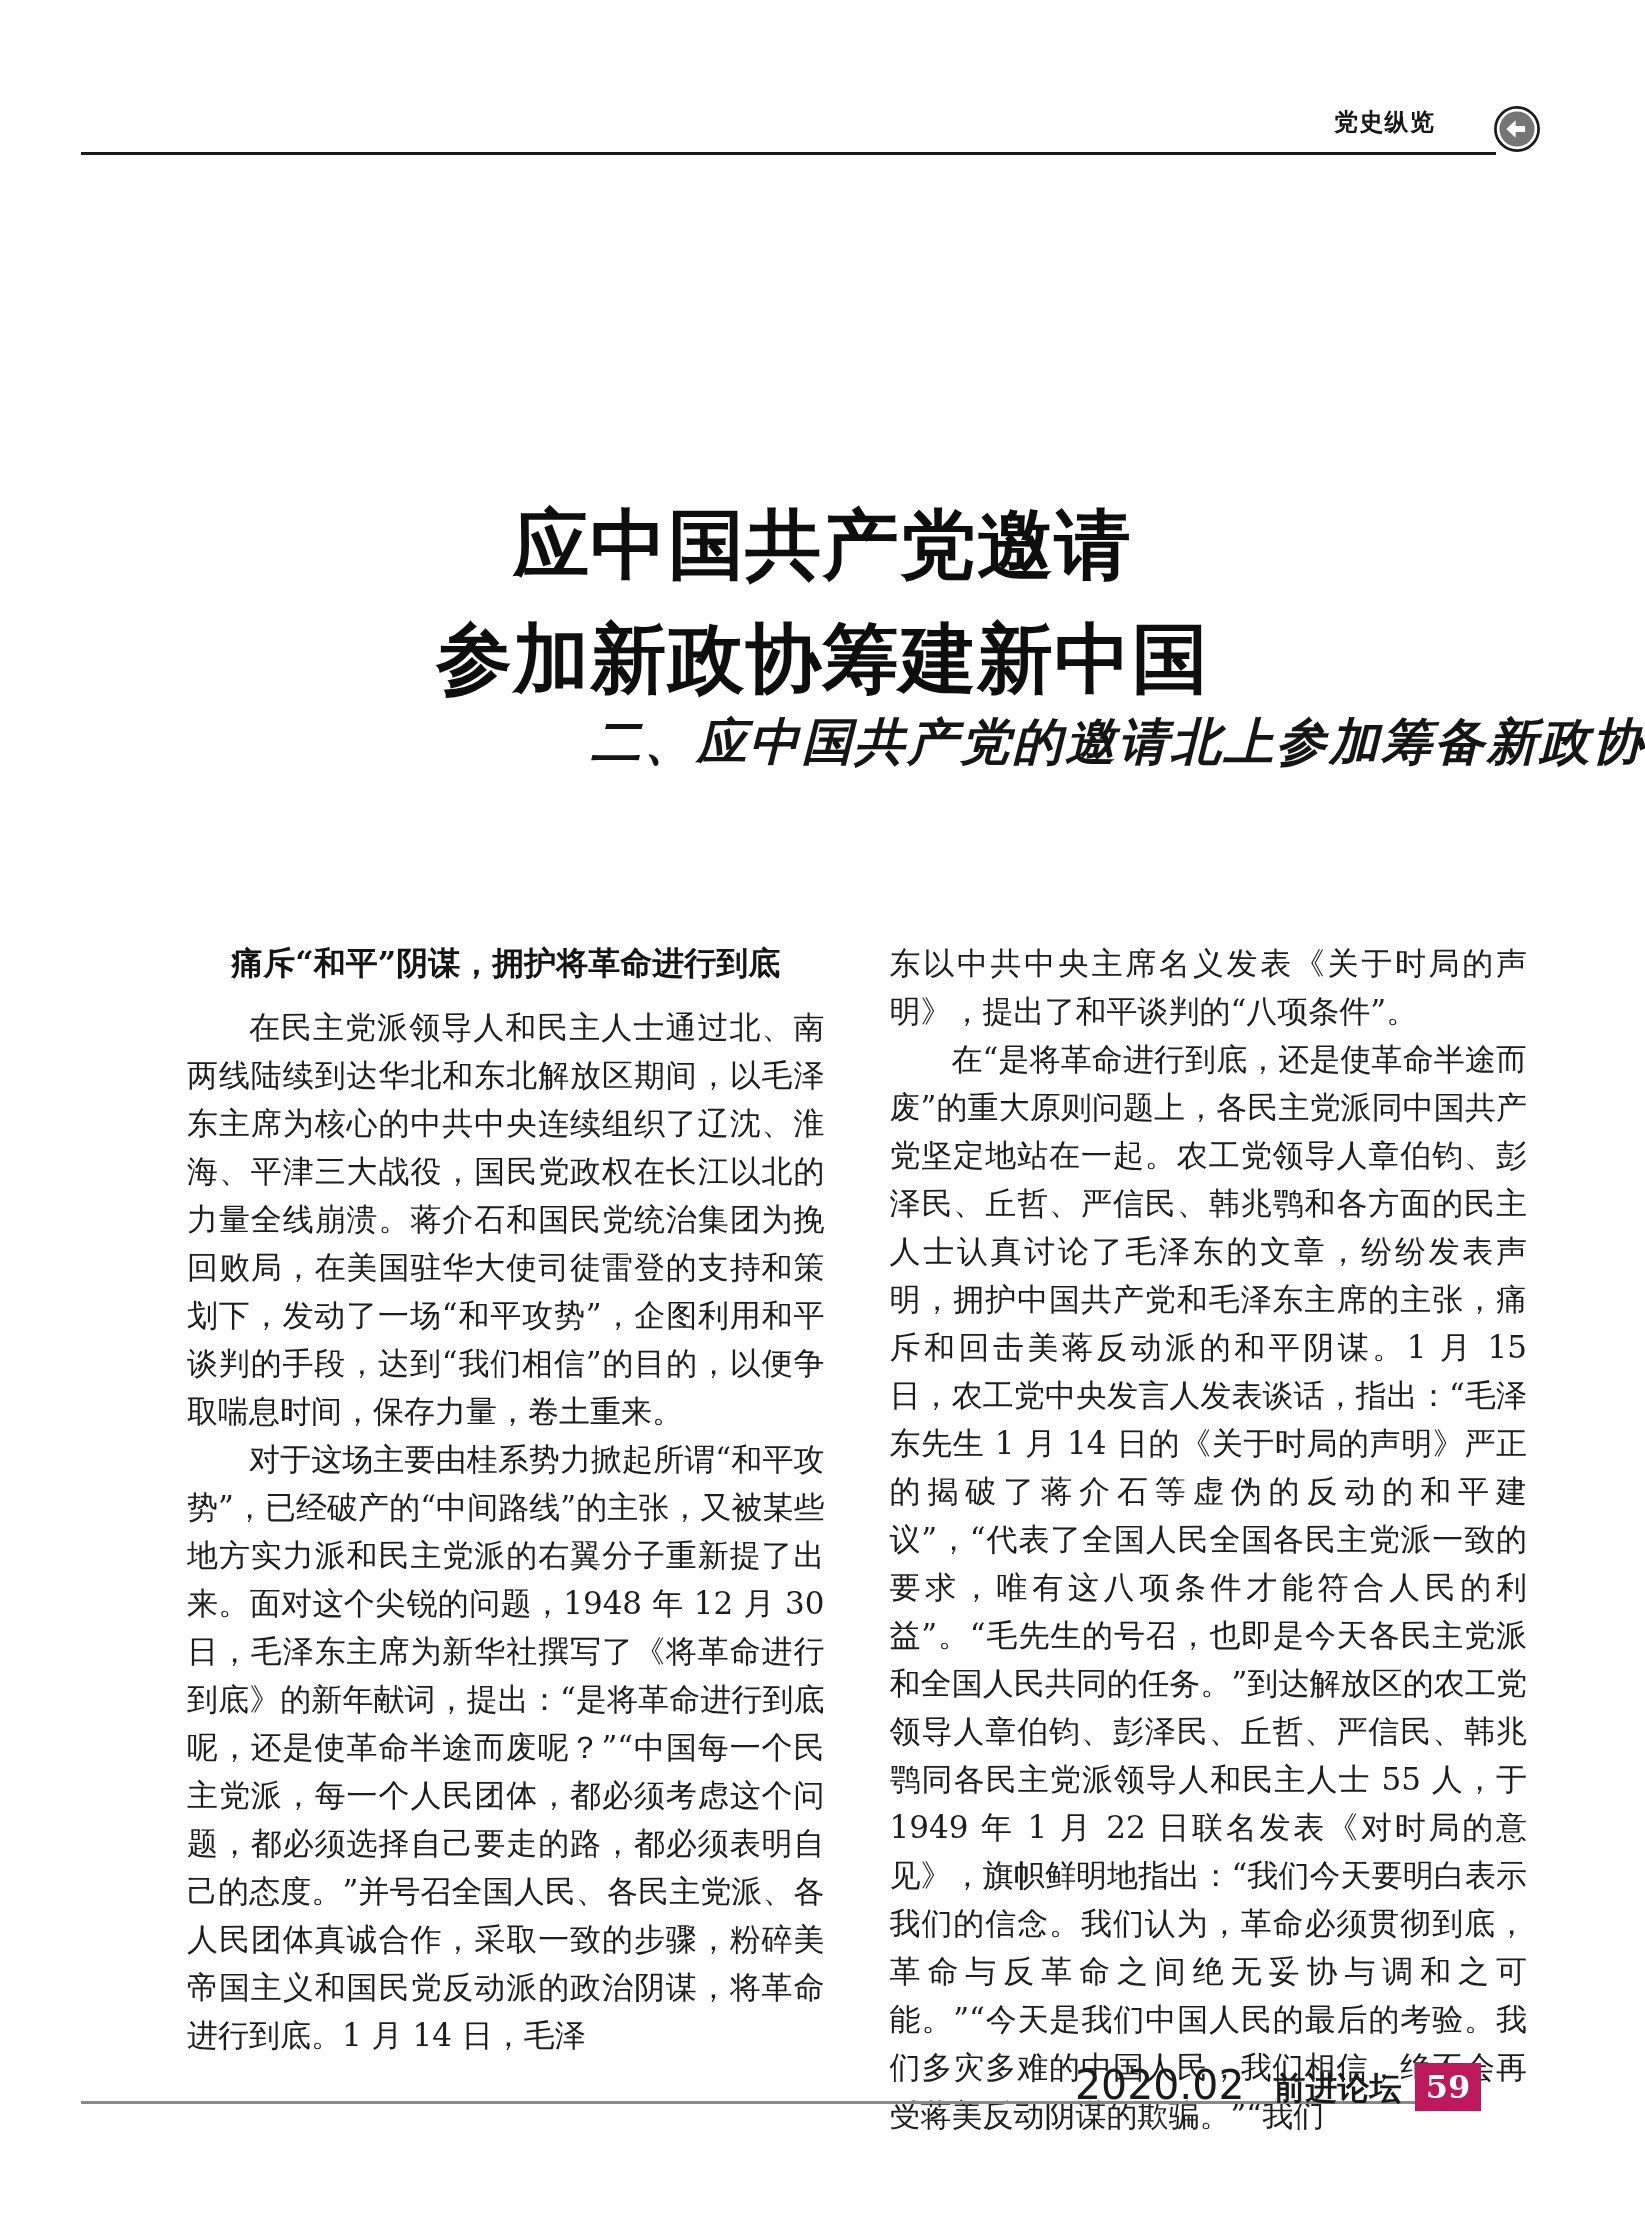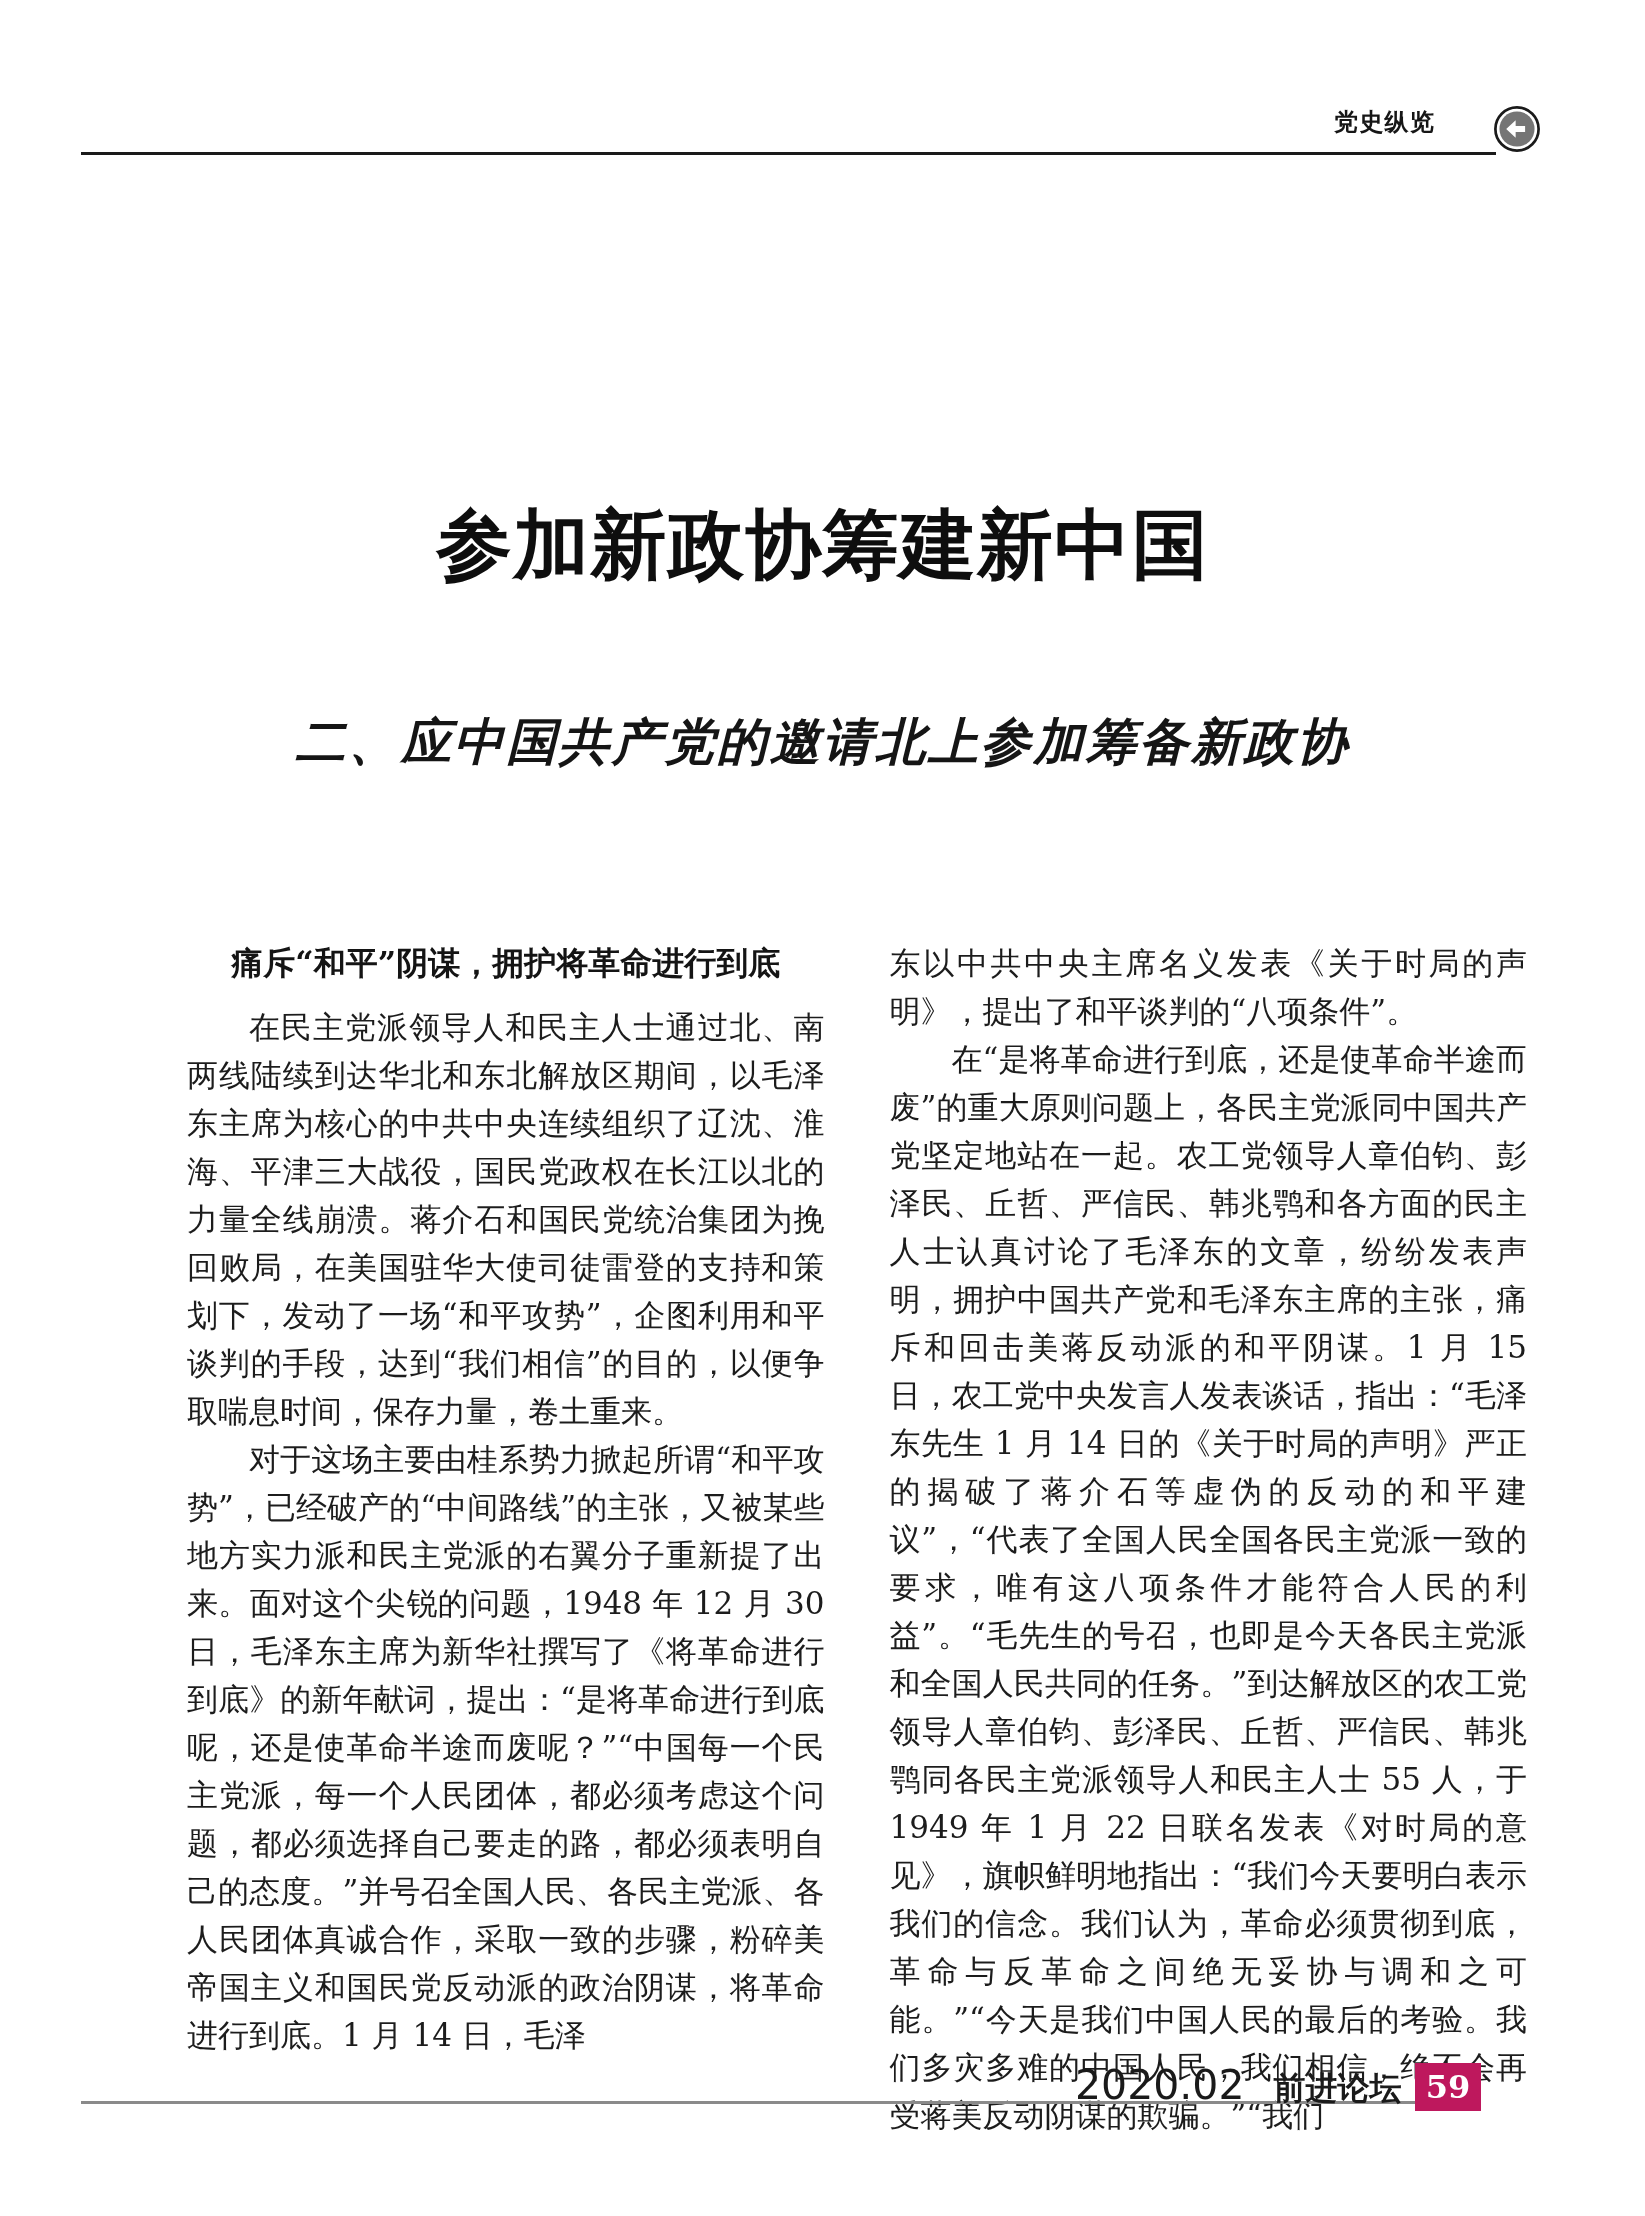--- a/index.html
+++ b/index.html
@@ -61,21 +61,21 @@
     line-height: 114px;
     letter-spacing: 1.3px;
     color: #0e0e0e;
     white-space: nowrap;
   }
   .subtitle {
     position: absolute;
     left: 0;
     top: 709px;
     width: 1645px;
-    text-align: center;
+    text-align: right;
     font-family: "DejaVu Serif", "Liberation Serif", serif;
     font-style: italic;
     font-weight: 700;
     font-size: 50px;
     letter-spacing: 2.7px;
     color: #151515;
     white-space: nowrap;
   }
 
   
@@ -164,20 +164,21 @@
   <div class="header-label">党史纵览</div>
   <div class="header-icon">
     <svg width="54" height="54" viewBox="0 0 80 80">
       <circle cx="40" cy="40" r="32" fill="none" stroke="#1a1a1a" stroke-width="4"></circle>
       <circle cx="40" cy="40" r="26" fill="#757575"></circle>
       <path d="M52 35.5 L38 35.5 L38 27 L24 40 L38 53 L38 44.5 L52 44.5 Z" fill="#ffffff"></path>
     </svg>
   </div>
 
   <div class="title-block">
+    <div class="title-line">应中国共产党邀请</div>
     <div class="title-line">参加新政协筹建新中国</div>
   </div>
   <div class="subtitle">二、应中国共产党的邀请北上参加筹备新政协</div>
 
   <div class="columns">
     <div class="col">
       <h2 class="section-heading">痛斥“和平”阴谋，拥护将革命进行到底</h2>
       <p class="para indent">在民主党派领导人和民主人士通过北、南两线陆续到达华北和东北解放区期间，以毛泽东主席为核心的中共中央连续组织了辽沈、淮海、平津三大战役，国民党政权在长江以北的力量全线崩溃。蒋介石和国民党统治集团为挽回败局，在美国驻华大使司徒雷登的支持和策划下，发动了一场“和平攻势”，企图利用和平谈判的手段，达到“我们相信”的目的，以便争取喘息时间，保存力量，卷土重来。</p>
       <p class="para indent">对于这场主要由桂系势力掀起所谓“和平攻势”，已经破产的“中间路线”的主张，又被某些地方实力派和民主党派的右翼分子重新提了出来。面对这个尖锐的问题，1948 年 12 月 30 日，毛泽东主席为新华社撰写了《将革命进行到底》的新年献词，提出：“是将革命进行到底呢，还是使革命半途而废呢？”“中国每一个民主党派，每一个人民团体，都必须考虑这个问题，都必须选择自己要走的路，都必须表明自己的态度。”并号召全国人民、各民主党派、各人民团体真诚合作，采取一致的步骤，粉碎美帝国主义和国民党反动派的政治阴谋，将革命进行到底。1 月 14 日，毛泽</p>
     </div>

